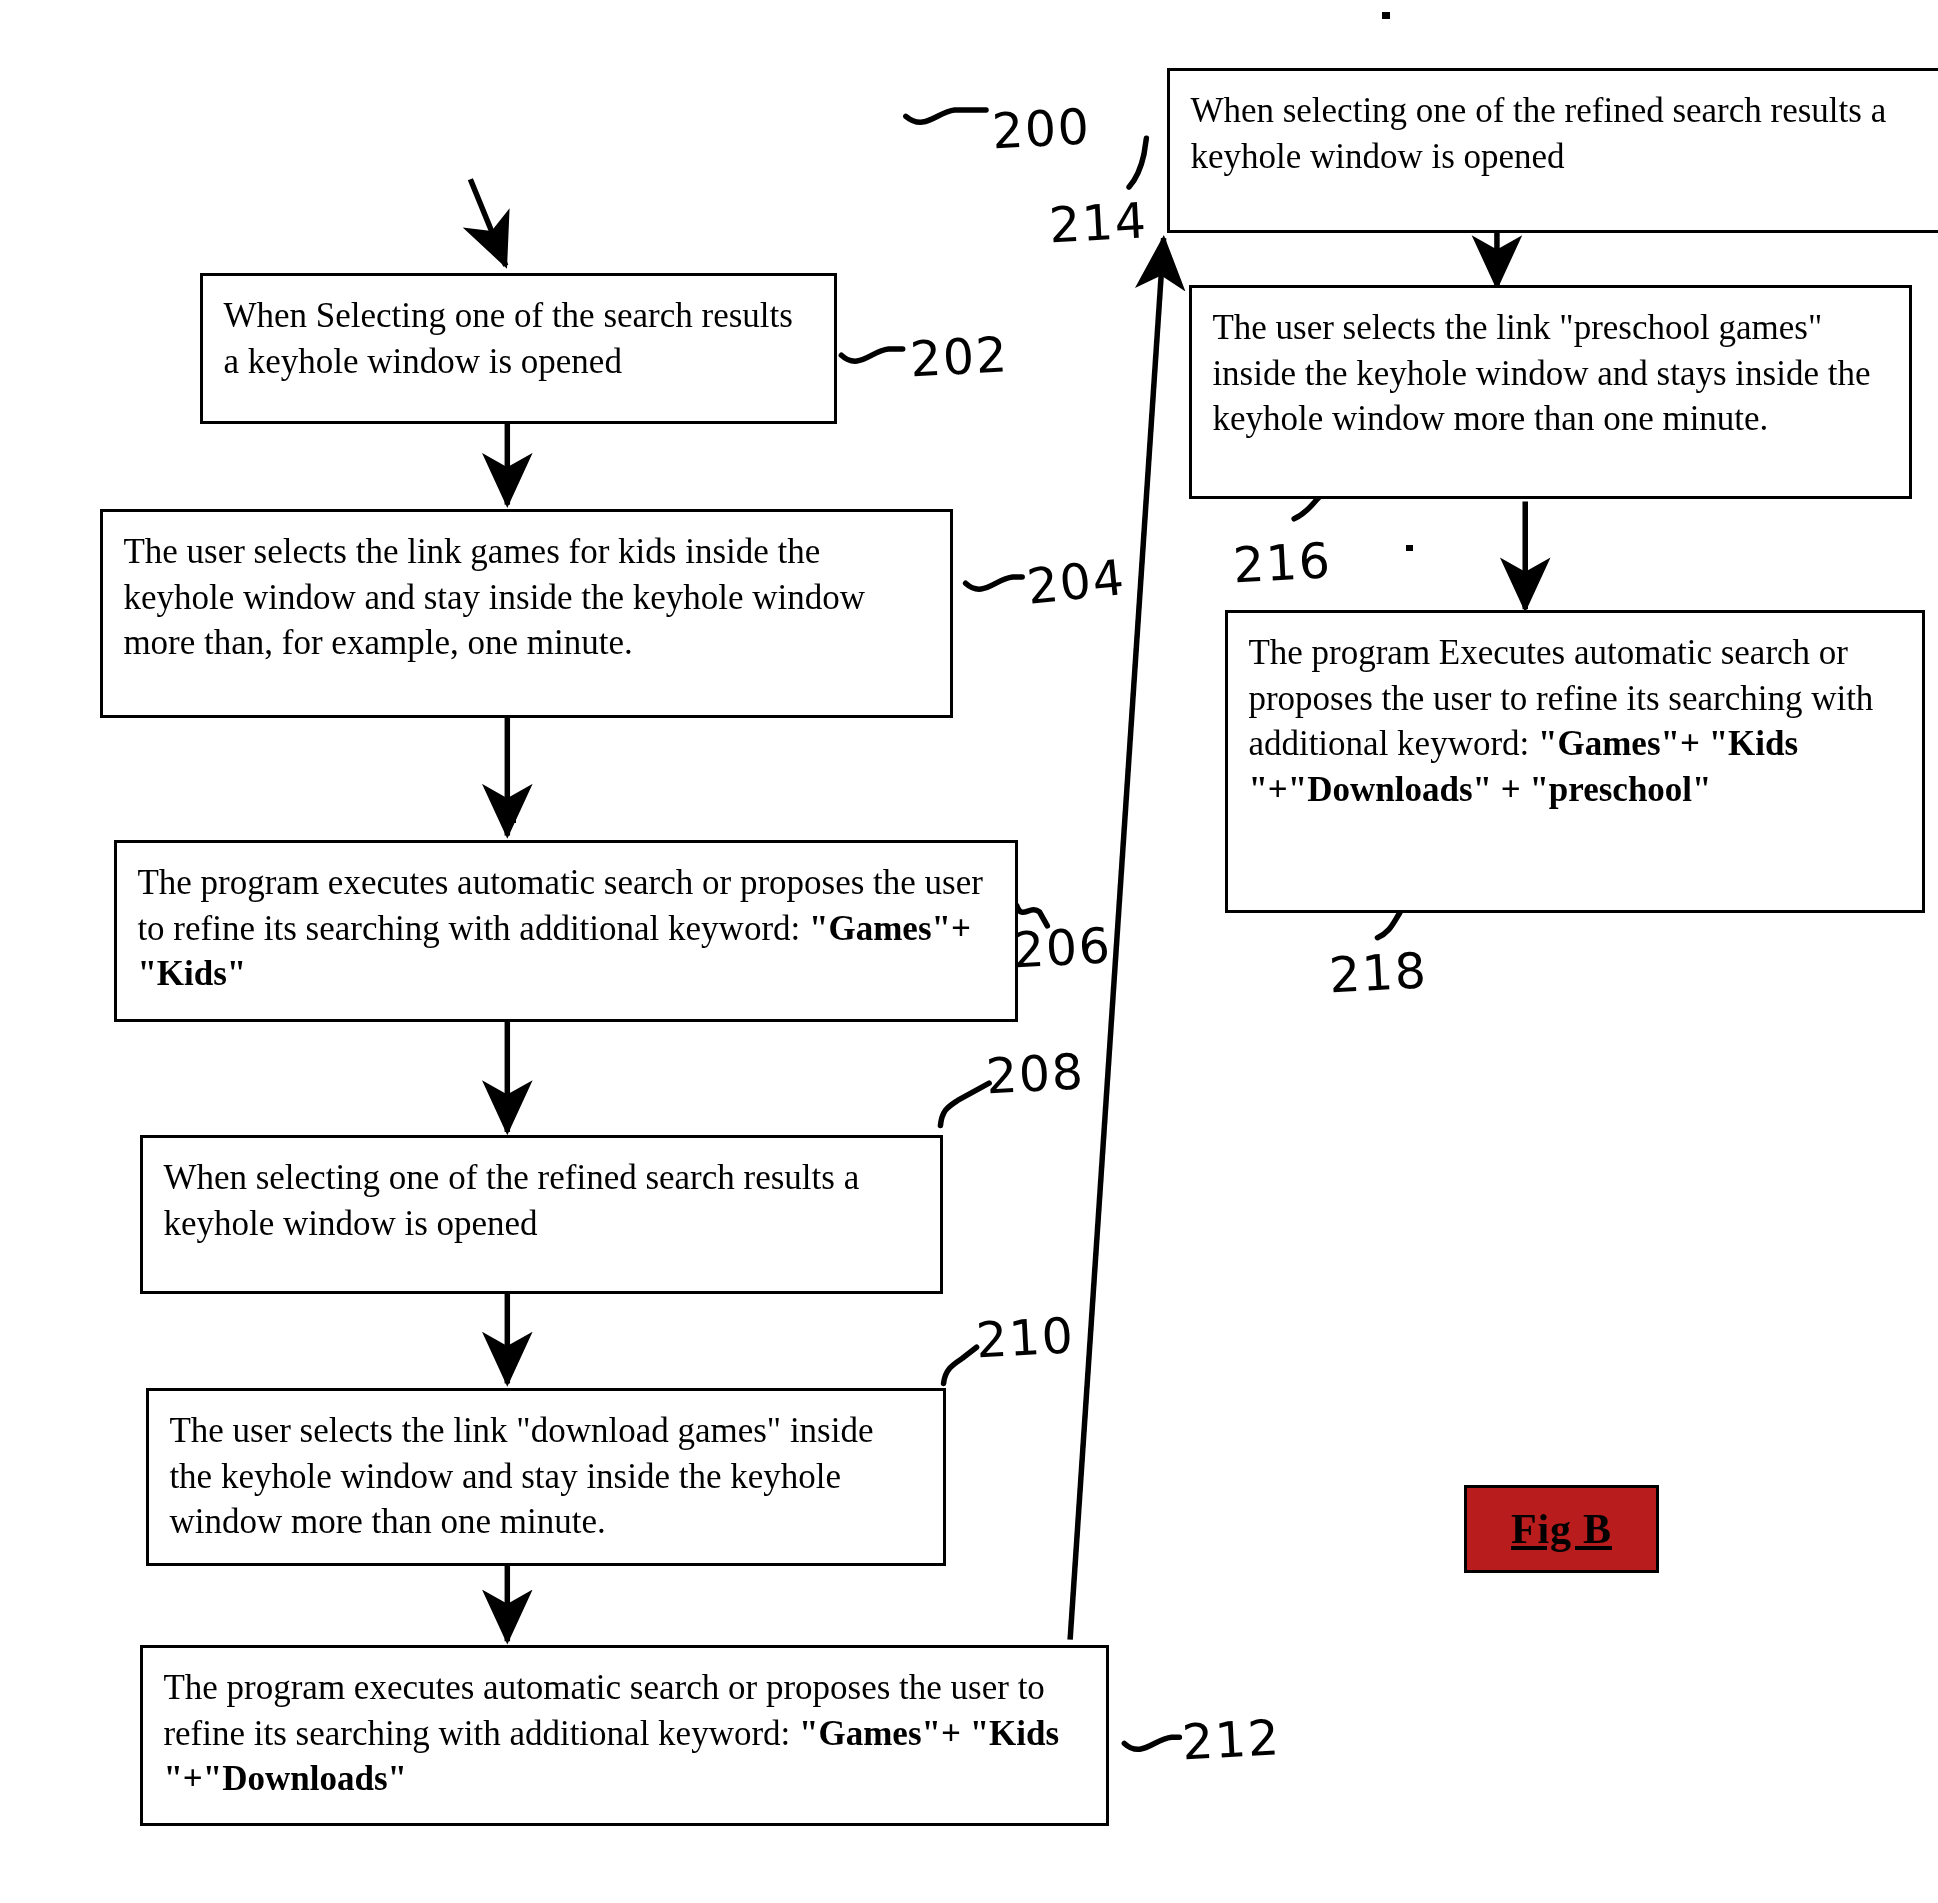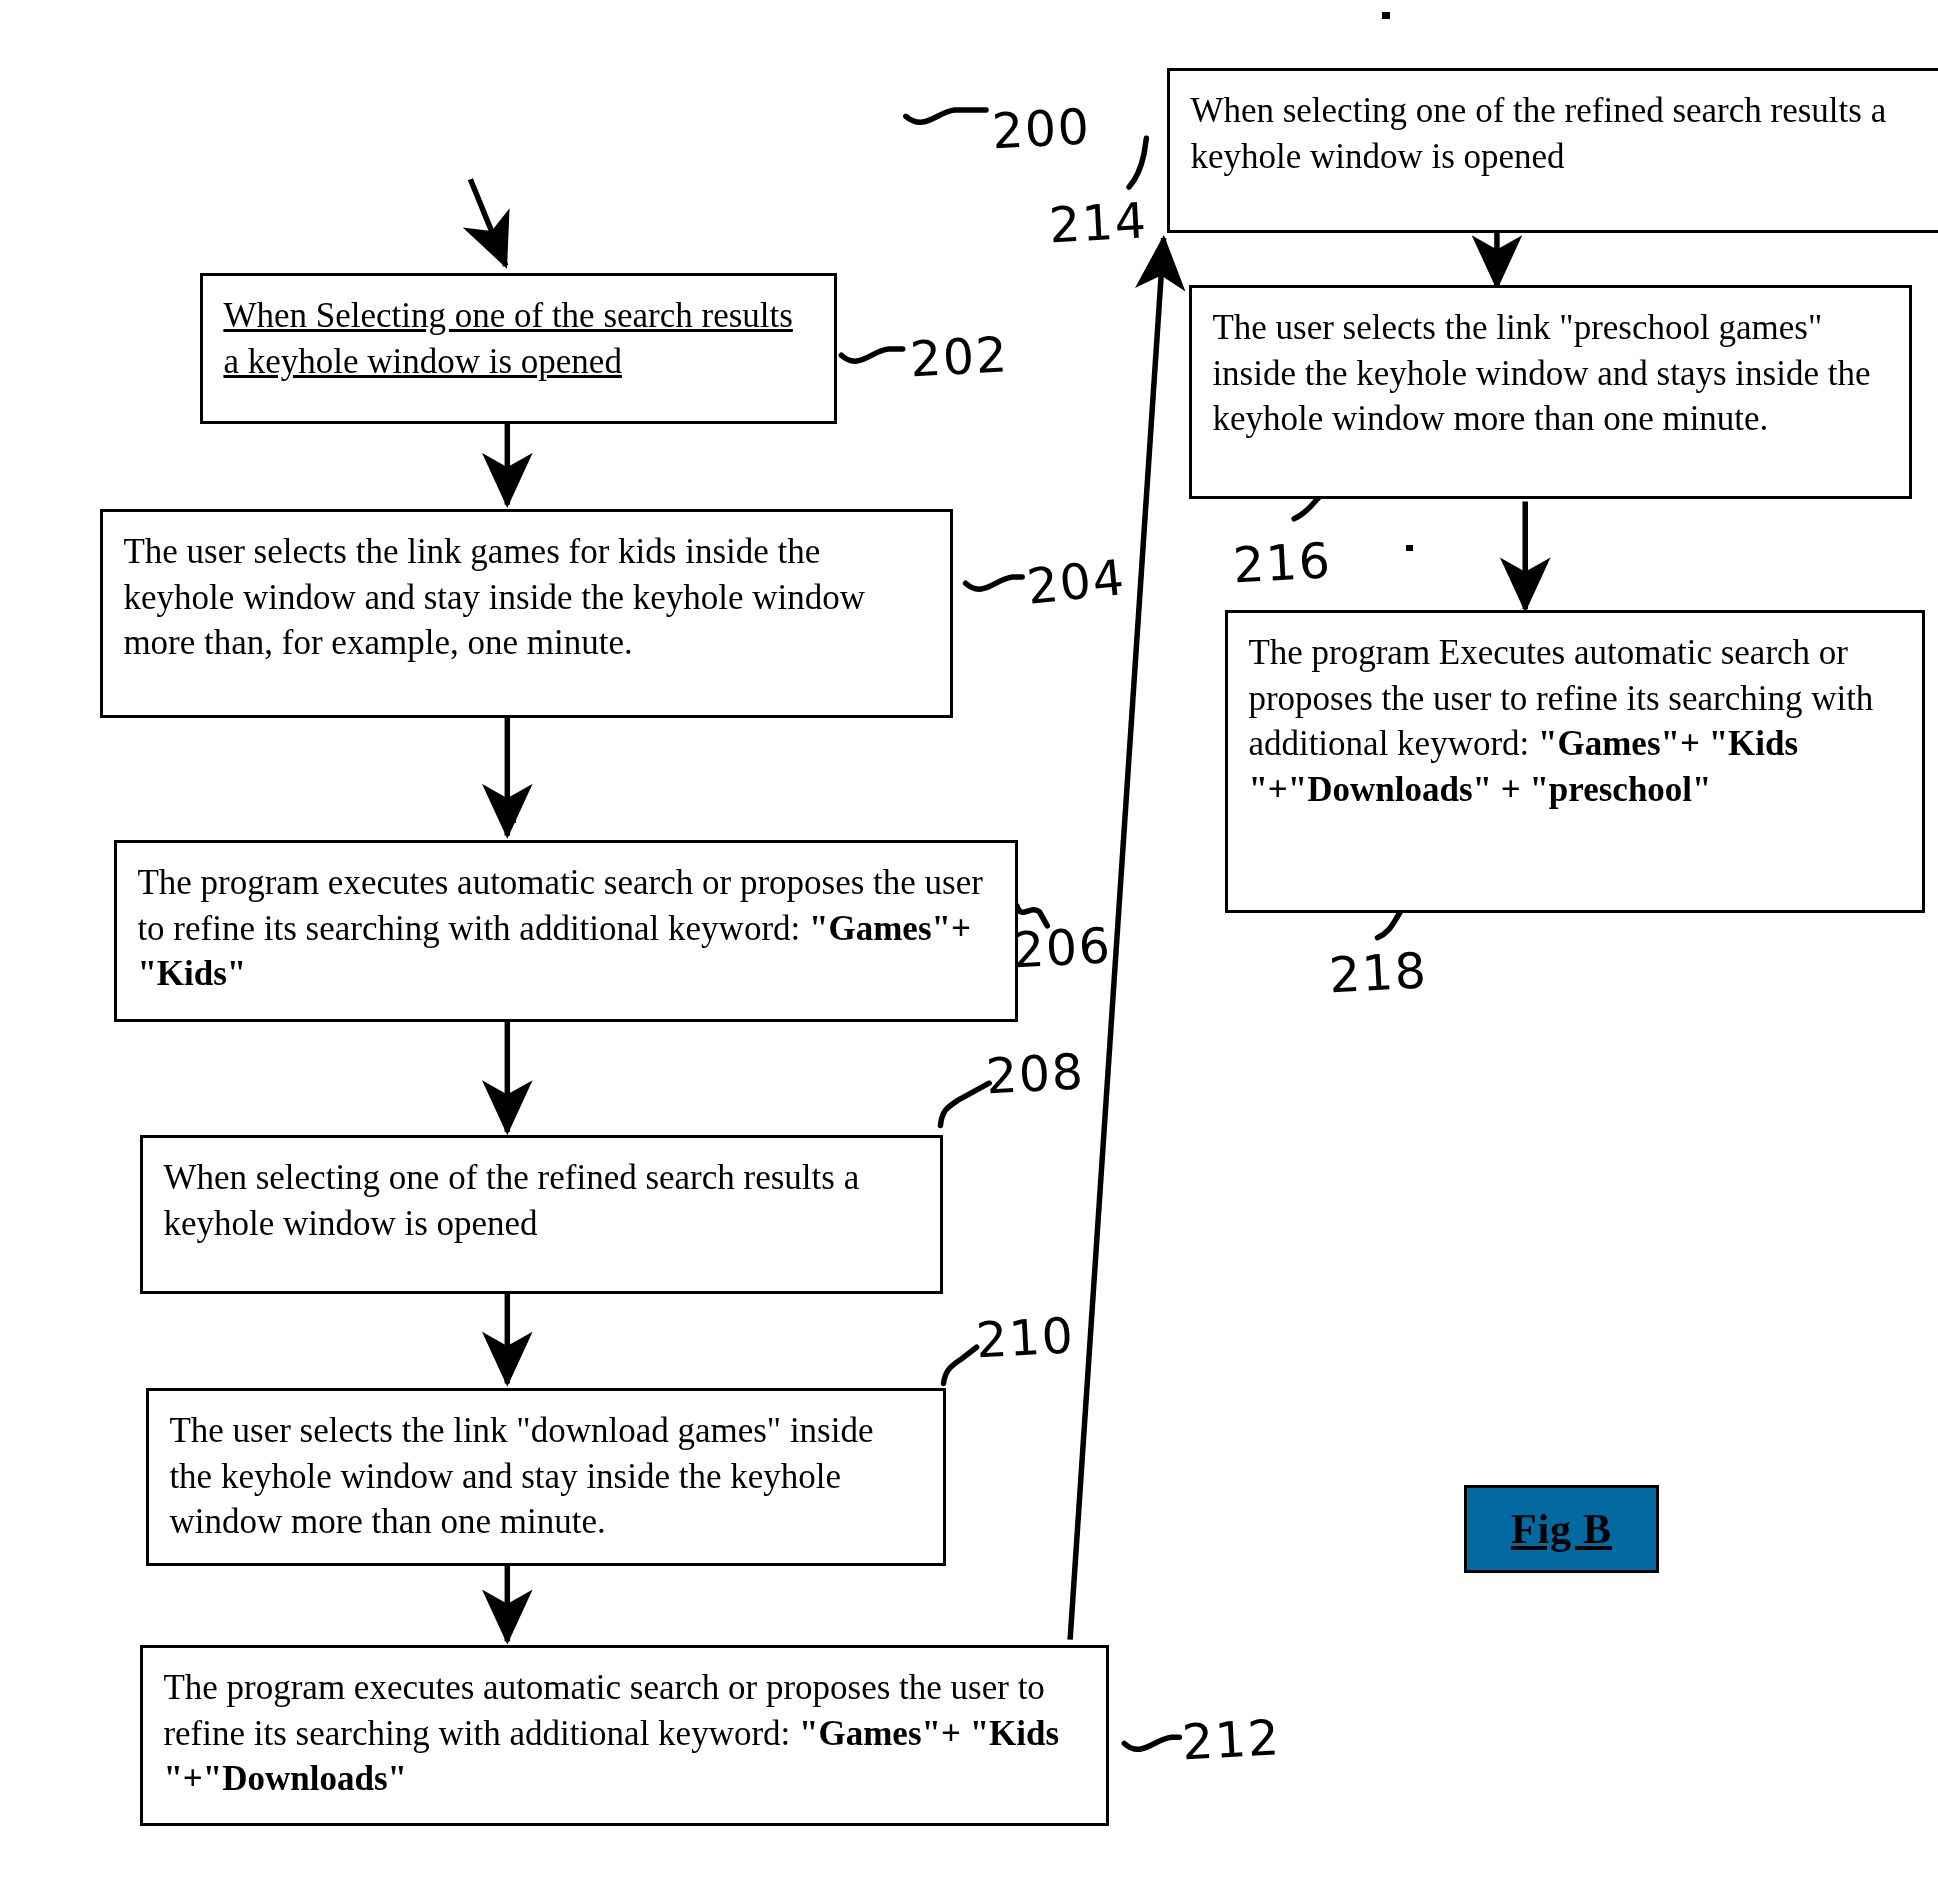--- a/index.html
+++ b/index.html
@@ -49,21 +49,21 @@
   }
   .ref.small-tilt { transform: rotate(-6deg); }
   
   #fig-label {
     position: absolute;
     left: 1464px;
     top: 1485px;
     width: 189px;
     height: 82px;
     border: 3.9px solid #000;
-    background: #0369a1;
+    background: #b91c1c;
     display: flex;
     align-items: center;
     justify-content: center;
     z-index: 4;
   }
   #fig-label span {
     font-size: 42px;
     font-weight: bold;
     text-decoration: underline;
     letter-spacing: 0.8px;
@@ -121,21 +121,21 @@
     <path d="M1196,1432 C1198,1412 1206,1408 1218,1400 L1258,1378" stroke="#000" stroke-width="7" fill="none" stroke-linecap="round"></path>
     <path d="M1200,1760 C1202,1742 1212,1736 1224,1728 L1242,1714" stroke="#000" stroke-width="7" fill="none" stroke-linecap="round"></path>
     <path d="M1430,2218 C1452,2238 1468,2212 1490,2210 L1500,2210" stroke="#000" stroke-width="7" fill="none" stroke-linecap="round"></path>
     <path d="M1436,238 C1448,224 1452,210 1455,196 L1458,176" stroke="#000" stroke-width="7" fill="none" stroke-linecap="round"></path>
     <path d="M1646,660 C1668,650 1672,634 1684,628 L1694,622" stroke="#000" stroke-width="7" fill="none" stroke-linecap="round"></path>
     <path d="M1752,1193 C1768,1186 1772,1174 1780,1162 L1790,1144" stroke="#000" stroke-width="7" fill="none" stroke-linecap="round"></path>
   </svg>
 
   <div class="ref" style="left:992px; top:101px;">200</div>
 
-  <div class="node" style="left:200px; top:273px; width:637px; min-height:151px;text-decoration:underline;">
+  <div class="node" style="left:200px; top:273px; width:637px; min-height:151px;">
     <p>When Selecting one of the search results a keyhole window is opened</p>
   </div>
   <div class="ref" style="left:910px; top:329px;">202</div>
 
   <div class="node" style="left:100px; top:509px; width:853px; min-height:209px;">
     <p>The user selects the link games for kids inside the keyhole window and stay inside the keyhole window more than, for example, one minute.</p>
   </div>
   <div class="ref small-tilt" style="left:1027px; top:554px;">204</div>
 
   <div class="node" style="left:114px; top:840px; width:904px; min-height:182px;">

